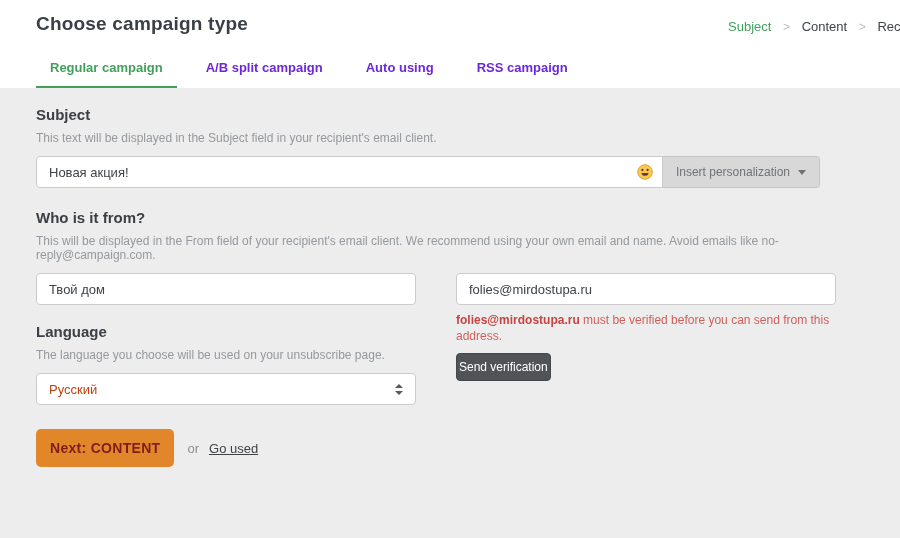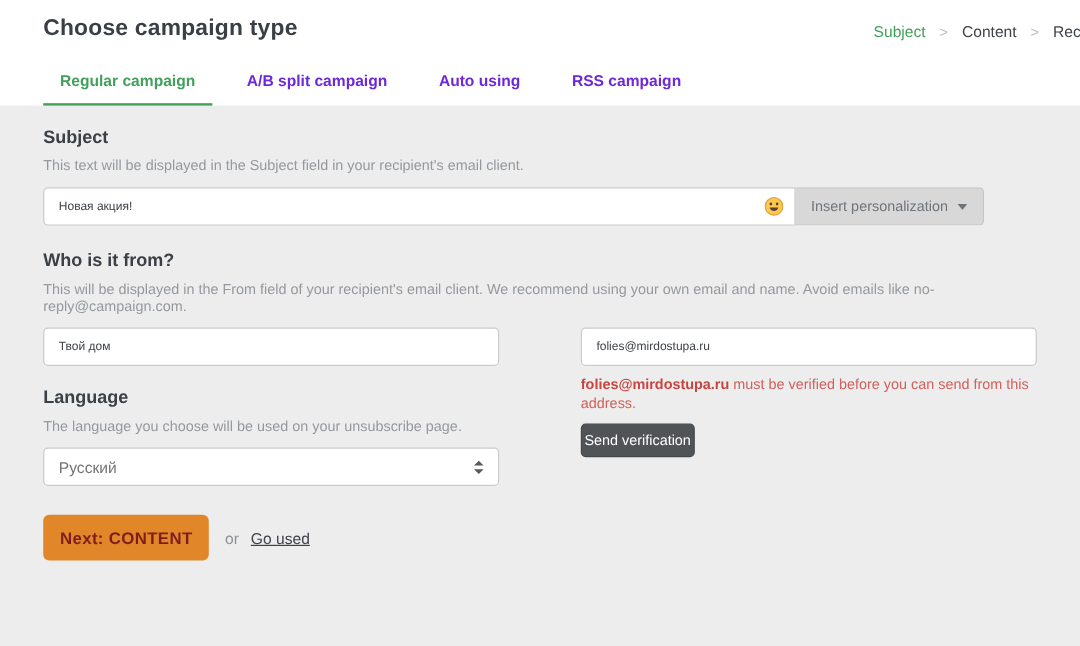--- a/index.html
+++ b/index.html
@@ -67,21 +67,21 @@
     margin: 0 0 11px;
     font-size: 12px;
     color: #95999d;
   }
   .text-input {
     height: 32px;
     box-sizing: border-box;
     border: 1px solid #cbcbcb;
     border-radius: 4px;
     padding: 0 12px;
-    font-size: 10px;
+    font-size: 13px;
     color: #3e4348;
     font-family: inherit;
     background: #fff;
     outline: none;
     width: 100%;
   }
   
   .subject-group {
     display: flex;
     width: 784px;
@@ -115,21 +115,21 @@
     box-sizing: border-box;
     cursor: pointer;
   }
   .caret-down {
     width: 0; height: 0;
     border-left: 4px solid transparent;
     border-right: 4px solid transparent;
     border-top: 5px solid #6f7478;
   }
   
-  .from-grid { display: flex; gap: 12px; align-items: flex-start; justify-content: space-between; }
+  .from-grid { display: flex; gap: 40px; align-items: flex-start; }
   .col { width: 380px; }
   .warning {
     margin: 8px 0 9px;
     font-size: 12px;
     color: var(--warning-red, #d0605b);
     line-height: 1.3;
   }
   .warning b { color: #c64540; }
   .send-btn {
     background: var(--dark-button, #515457);
@@ -146,21 +146,21 @@
     height: 32px;
     box-sizing: border-box;
     border: 1px solid #cbcbcb;
     border-radius: 4px;
     background: #fff;
     display: flex;
     align-items: center;
     justify-content: space-between;
     padding: 0 12px;
     font-size: 13px;
-    color: #737373;
+    color: #c2410c;
     cursor: pointer;
   }
   .select-arrows { display: inline-flex; flex-direction: column; gap: 3px; }
   .select-arrows .up {
     width: 0; height: 0;
     border-left: 4px solid transparent;
     border-right: 4px solid transparent;
     border-bottom: 4px solid #55595e;
   }
   .select-arrows .down {

